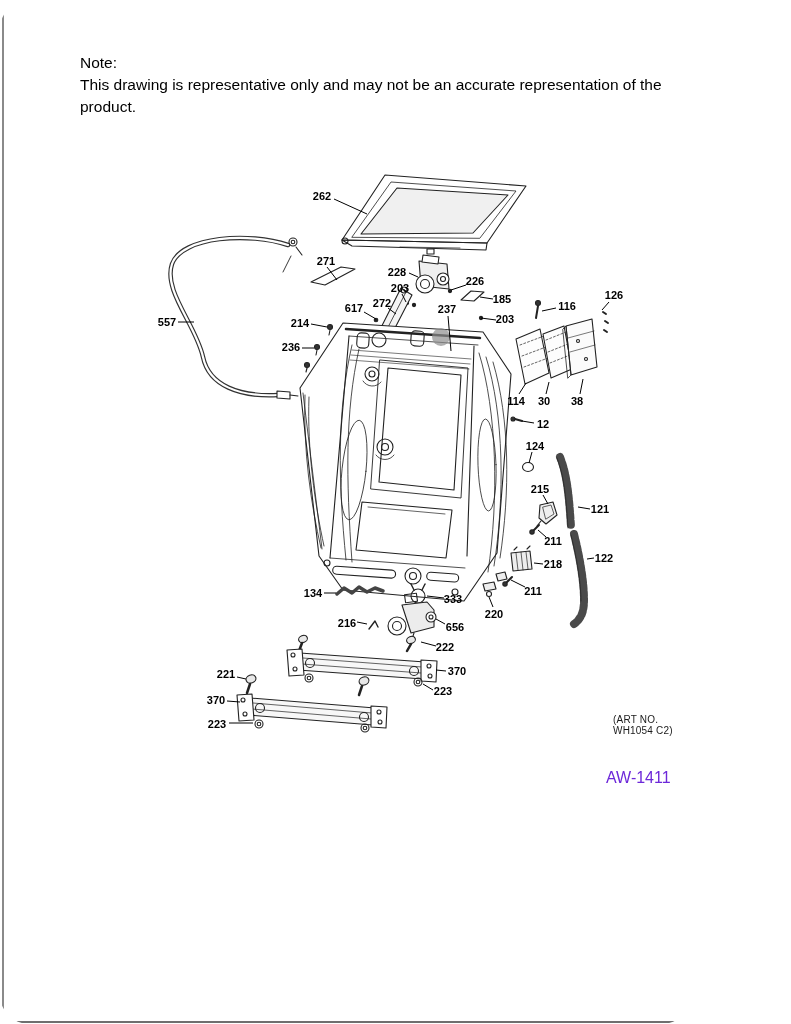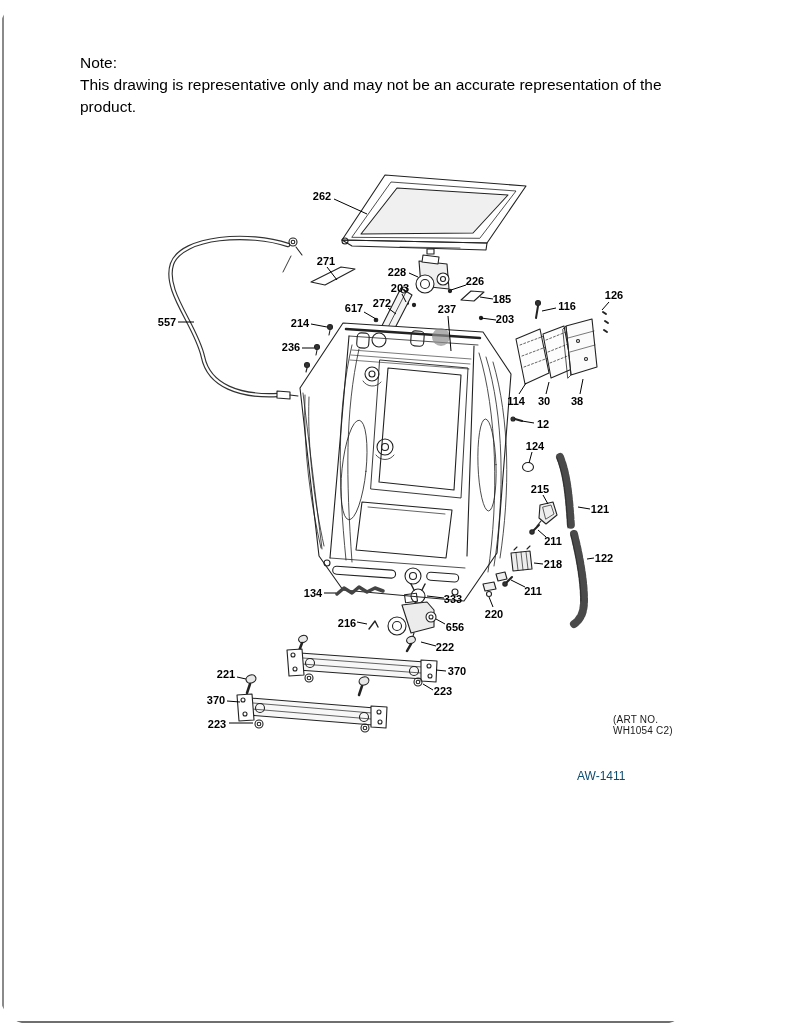--- a/index.html
+++ b/index.html
@@ -2,21 +2,21 @@
 <html><head>
 <meta charset="utf-8">
 <style>
   html,body{margin:0;padding:0;background:#fff;}
   .page{position:relative;width:691px;height:1024px;background:#fff;overflow:hidden;
         font-family:"Liberation Sans",sans-serif;color:#000;border-radius:29px;}
   .edge-left{position:absolute;left:2px;top:0;bottom:0;width:2px;background:#8a8a8a;}
   .edge-bottom{position:absolute;left:0;right:0;bottom:1px;height:2px;background:#6f6f6f;}
   .note{position:absolute;left:80px;top:52px;font-size:15.5px;line-height:22px;letter-spacing:0;}
   .artno{position:absolute;left:577px;top:714px;font-size:10px;font-weight:normal;color:#1a1a1a;letter-spacing:.2px;margin-left:36px;}
-  .awno{position:absolute;left:577px;top:769px;font-size:12px;color:#0c4a6e;}
+  .awno{position:absolute;left:606px;top:769px;font-size:16px;color:#6d28d9;}
   svg{position:absolute;left:0;top:0;}
   .callout{font-family:"Liberation Sans",sans-serif;font-weight:bold;font-size:11px;fill:#000;text-anchor:middle;}
   .leader{stroke:#000;stroke-width:1;}
 </style>
 </head>
 <body>
 
 <div class="page">
 
   <div class="note">

